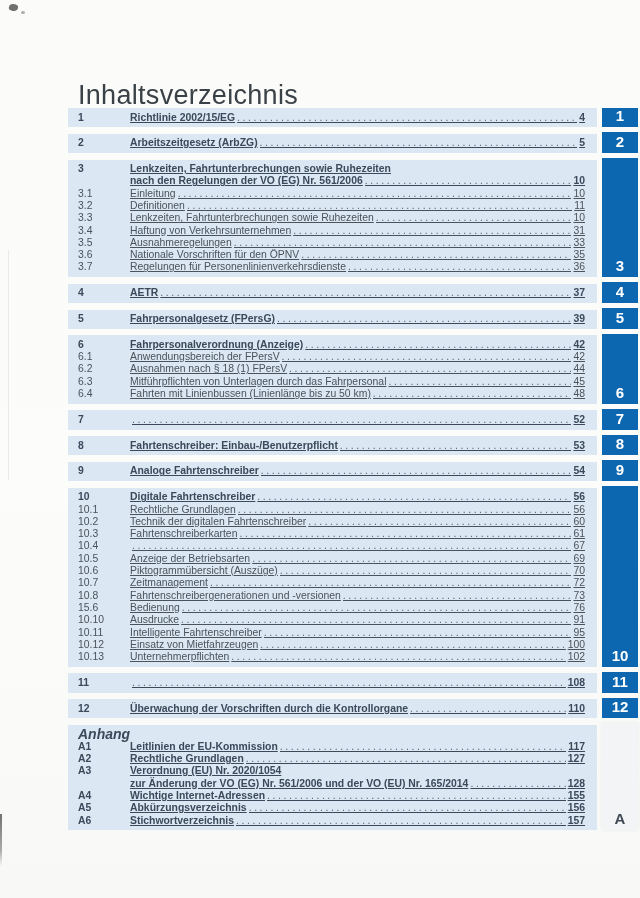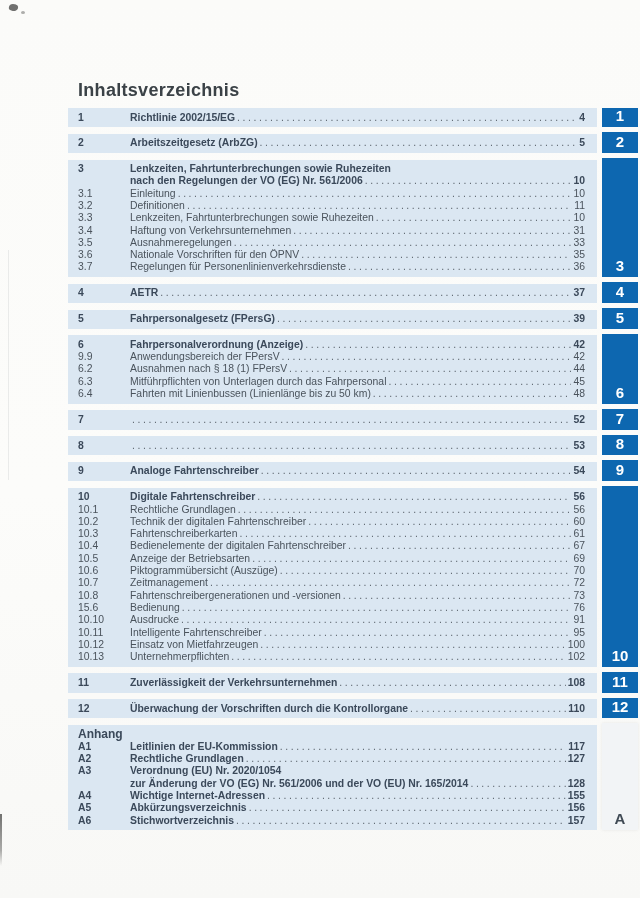--- a/index.html
+++ b/index.html
@@ -15,34 +15,34 @@
   
   .speck { position:absolute; background:#4e4e4c; opacity:.8; }
   .speck.s1 { left:9px; top:4px; width:9px; height:7px; border-radius:55% 45% 60% 40%; transform:rotate(18deg); }
   .speck.s2 { left:21px; top:11px; width:4px; height:3px; border-radius:50%; opacity:.45; }
   .edge-left { position:absolute; left:0; top:814px; width:2px; height:52px;
     background:linear-gradient(180deg,rgba(90,90,88,.85) 0%,rgba(120,120,118,.6) 70%,rgba(120,120,118,0) 100%); }
   .crease { position:absolute; left:8px; top:250px; width:1px; height:230px; background:rgba(110,115,120,.12); }
 
   #doc-title {
     position:absolute; left:78px; top:80px;
-    font-size:18px; font-weight:bold; letter-spacing:.3px; color:#3b4247;
+    font-size:27px; font-weight:normal; letter-spacing:.3px; color:#3b4247;
   }
   #toc { position:absolute; left:68px; top:108px; width:529px; }
 
   .band { background:#dbe7f2; padding:3.5px 0; margin-bottom:6.5px; }
   .row { display:flex; padding:0 12px 0 10px; line-height:12.3px; font-size:10.4px; color:#4a535c; }
   .row .num { width:52px; flex:none; }
-  .row .tblock { flex:1; min-width:0; }
+  .row .tblock { flex:1; min-width:0;text-decoration:underline; }
   .tline { display:flex; min-width:0; }
   .row.bold { font-weight:bold; color:#3b495a; }
   .ttext { flex:none; white-space:nowrap; }
   .dots { flex:1; overflow:hidden; white-space:nowrap; color:#5d656e; letter-spacing:2.6px; margin:0 2px; font-weight:normal; }
   .pg { flex:none; text-align:right; }
-  .heading-row { display:flex; padding:0 12px 0 10px; line-height:12.3px; font-size:12px; font-weight:bold; color:#3b495a; }
+  .heading-row { display:flex; padding:0 12px 0 10px; line-height:12.3px; font-size:14px; font-weight:bold; color:#3b495a;font-style:italic; }
 
   .tab {
     position:absolute; left:602px; width:36px;
     display:flex; align-items:flex-end; justify-content:center;
     color:#ffffff; font-weight:bold; font-size:15px;
   }
   .tab .lbl { padding-bottom:3px; }
   .tab.light { box-shadow:0 0 3px rgba(0,0,0,.08); }
 </style>
 </head>
@@ -195,21 +195,21 @@
           <span class="num">6</span>
           <div class="tblock">
             <div class="tline">
               <span class="ttext">Fahrpersonalverordnung (Anzeige)</span>
               <span class="dots">........................................................................................................................................................................................................</span>
               <span class="pg">42</span>
             </div>
           </div>
         </div>
         <div class="row">
-          <span class="num">9.9</span>
+          <span class="num">6.1</span>
           <div class="tblock">
             <div class="tline">
               <span class="ttext">Anwendungsbereich der FPersV</span>
               <span class="dots">........................................................................................................................................................................................................</span>
               <span class="pg">42</span>
             </div>
           </div>
         </div>
         <div class="row">
           <span class="num">6.2</span>
@@ -251,20 +251,21 @@
               <span class="pg">52</span>
             </div>
           </div>
         </div>
       </div>
       <div class="band" style="background: rgb(219, 231, 242);">
         <div class="row bold">
           <span class="num">8</span>
           <div class="tblock">
             <div class="tline">
+              <span class="ttext">Fahrtenschreiber: Einbau-/Benutzerpflicht</span>
               <span class="dots">........................................................................................................................................................................................................</span>
               <span class="pg">53</span>
             </div>
           </div>
         </div>
       </div>
       <div class="band" style="background: rgb(219, 231, 242);">
         <div class="row bold">
           <span class="num">9</span>
           <div class="tblock">
@@ -314,21 +315,20 @@
               <span class="ttext">Fahrtenschreiberkarten</span>
               <span class="dots">........................................................................................................................................................................................................</span>
               <span class="pg">61</span>
             </div>
           </div>
         </div>
         <div class="row">
           <span class="num">10.4</span>
           <div class="tblock">
             <div class="tline">
-              <span class="ttext">Bedienelemente der digitalen Fahrtenschreiber</span>
               <span class="dots">........................................................................................................................................................................................................</span>
               <span class="pg">67</span>
             </div>
           </div>
         </div>
         <div class="row">
           <span class="num">10.5</span>
           <div class="tblock">
             <div class="tline">
               <span class="ttext">Anzeige der Betriebsarten</span>
@@ -416,21 +416,20 @@
               <span class="pg">102</span>
             </div>
           </div>
         </div>
       </div>
       <div class="band" style="background: rgb(219, 231, 242);">
         <div class="row bold">
           <span class="num">11</span>
           <div class="tblock">
             <div class="tline">
-              <span class="ttext">Zuverlässigkeit der Verkehrsunternehmen</span>
               <span class="dots">........................................................................................................................................................................................................</span>
               <span class="pg">108</span>
             </div>
           </div>
         </div>
       </div>
       <div class="band" style="background: rgb(219, 231, 242);">
         <div class="row bold">
           <span class="num">12</span>
           <div class="tblock">

